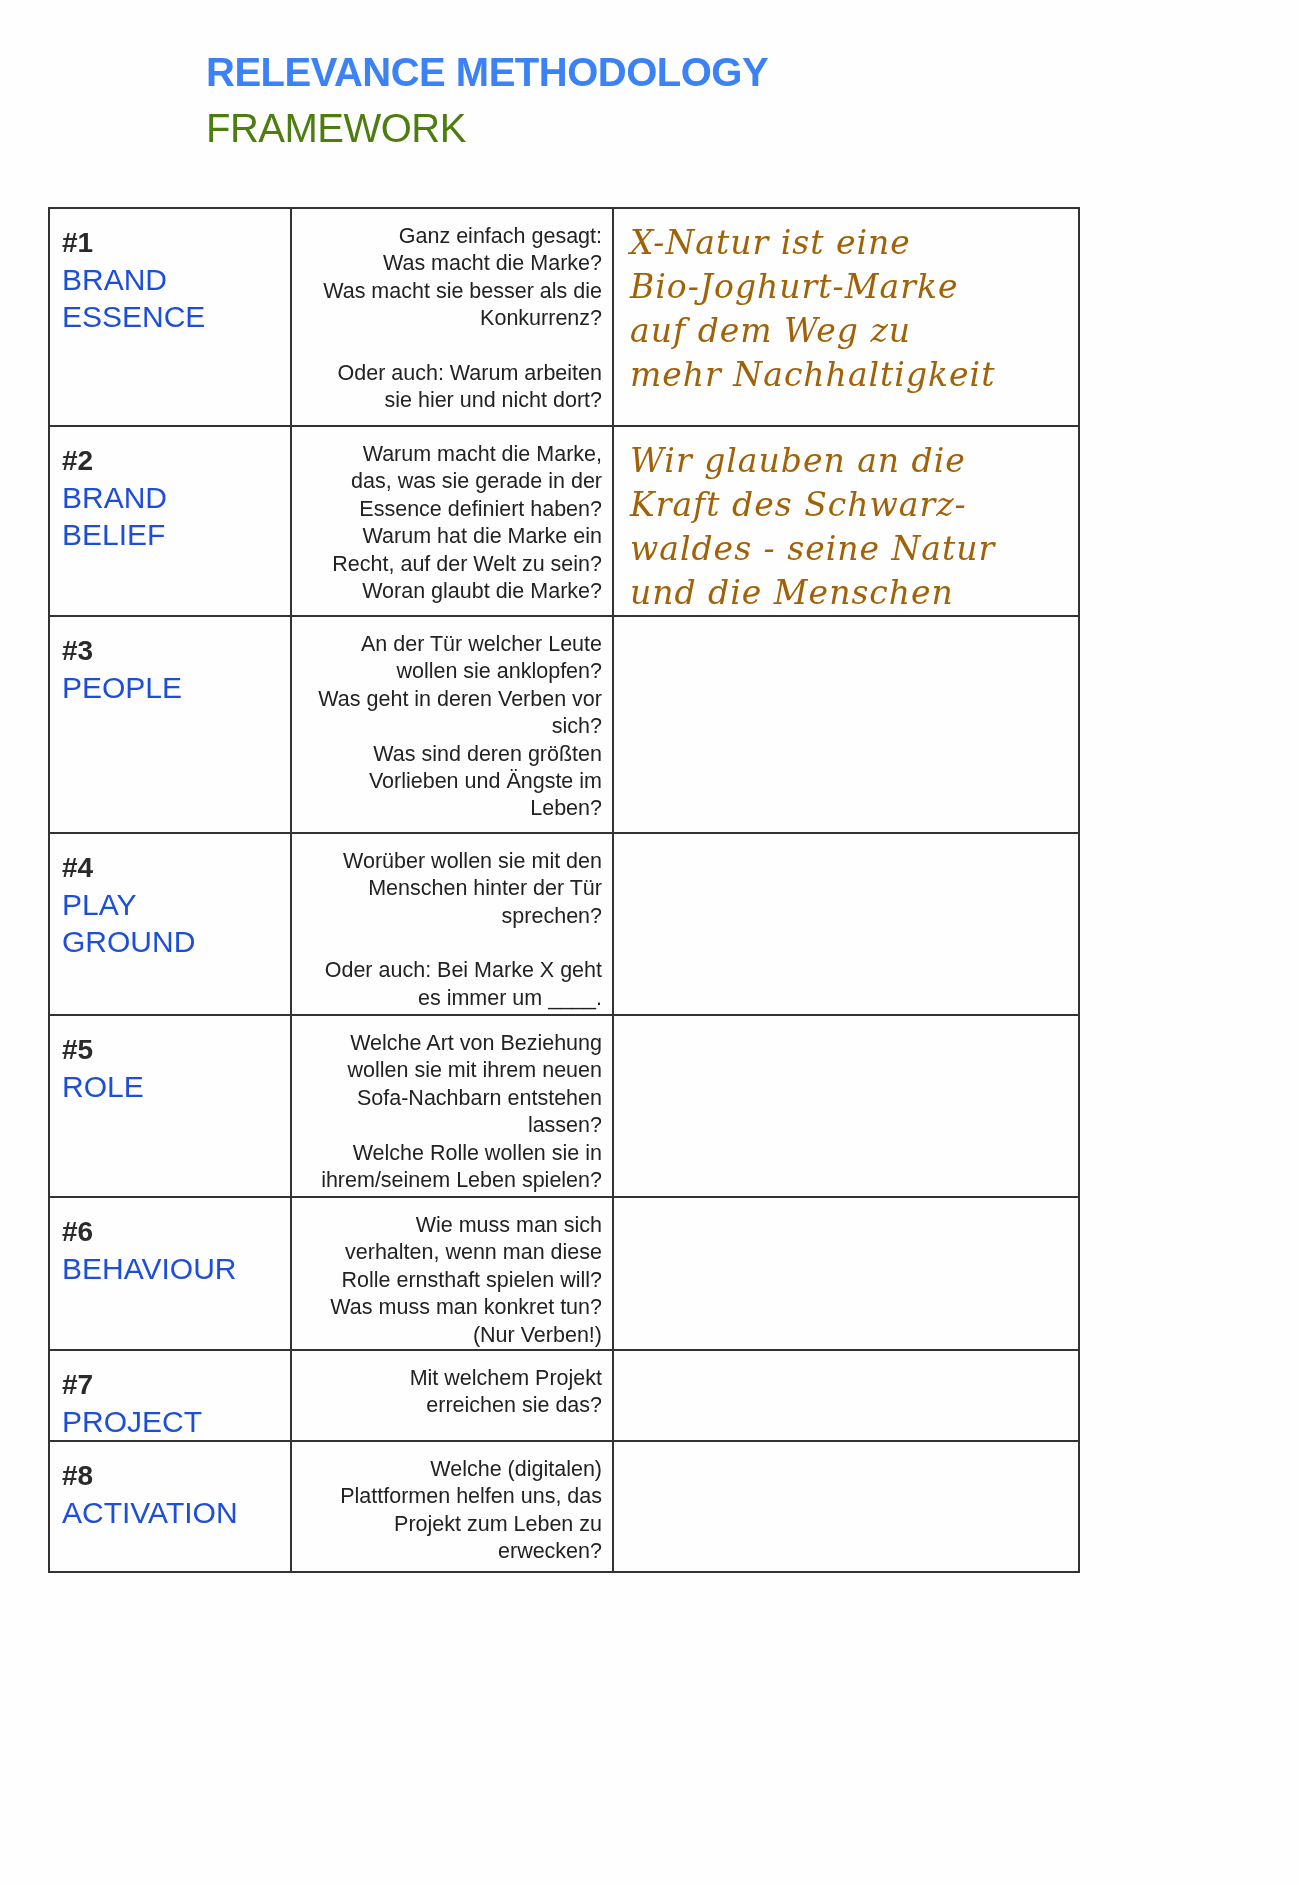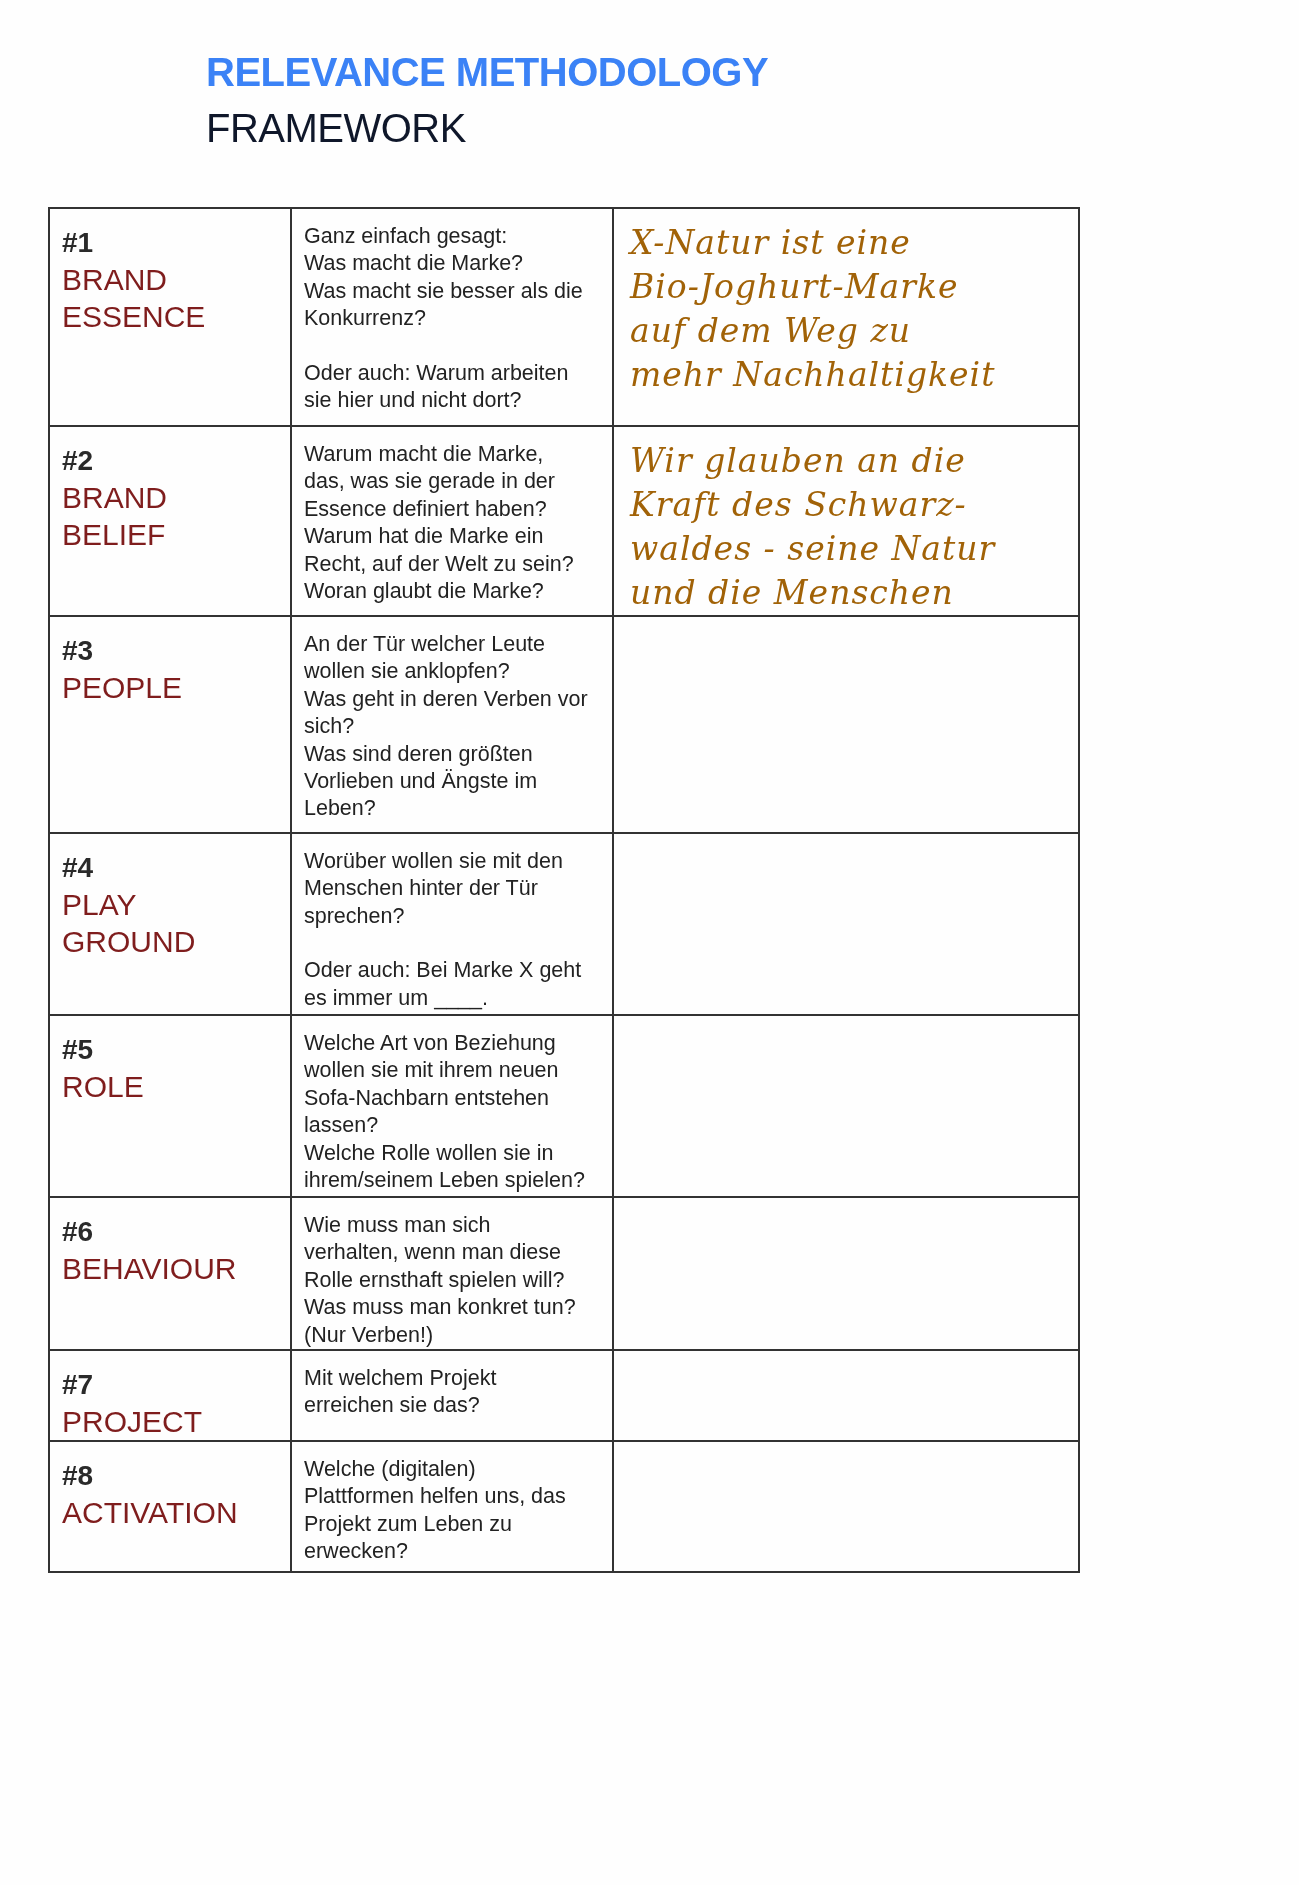--- a/index.html
+++ b/index.html
@@ -10,32 +10,32 @@
   .logo { position:absolute; left:3px; top:8px; width:182px; height:180px; border-radius:50%;
           background:#3a3a3a; }
   .logo-text { position:absolute; left:28px; top:38px; width:130px; height:100px;
                color:#ffffff; font-family:"Liberation Sans", sans-serif; font-size:104px;
                line-height:100px; letter-spacing:-14px; font-weight:normal; transform:scaleX(0.92);
                transform-origin:left center; }
 
   .title1 { position:absolute; left:206px; top:50px; font-size:40px; font-weight:bold;
             color:#3b82f6; letter-spacing:-0.5px; white-space:nowrap; }
   .title2 { position:absolute; left:206px; top:106px; font-size:40px; font-weight:normal;
-            color:#0f172a; letter-spacing:-0.5px; white-space:nowrap; }
+            color:#4d7c0f; letter-spacing:-0.5px; white-space:nowrap; }
 
   table.fw { position:absolute; left:48px; top:207px; width:1030px; border-collapse:collapse;
              table-layout:fixed; }
   table.fw td { border:2.5px solid #333; vertical-align:top; padding:0; }
   col.c1 { width:242px; } col.c2 { width:322px; } col.c3 { width:466px; }
 
   .label { padding:16px 12px 0 12px; }
   .num { font-size:28px; font-weight:bold; color:#2a2a2a; line-height:36px; }
-  .name { font-size:30px; color:#7f1d1d; line-height:37px; }
-
-  .q { padding:14px 10px 0 12px; font-size:21.5px; line-height:27.4px; color:#222; }
+  .name { font-size:30px; color:#1d4ed8; line-height:37px; }
+
+  .q { padding:14px 10px 0 12px; font-size:21.5px; line-height:27.4px; color:#222;text-align:right; }
   .q p { margin:0; }
   .q .gap { height:27px; }
 
   .answer { padding:12px 14px 0 16px; font-family:"DejaVu Serif", serif; font-style:italic;
             font-size:33px; line-height:44px; color:#a16207; letter-spacing:1px; }
   .answer p { margin:0; }
 </style>
 </head>
 <body>
 

